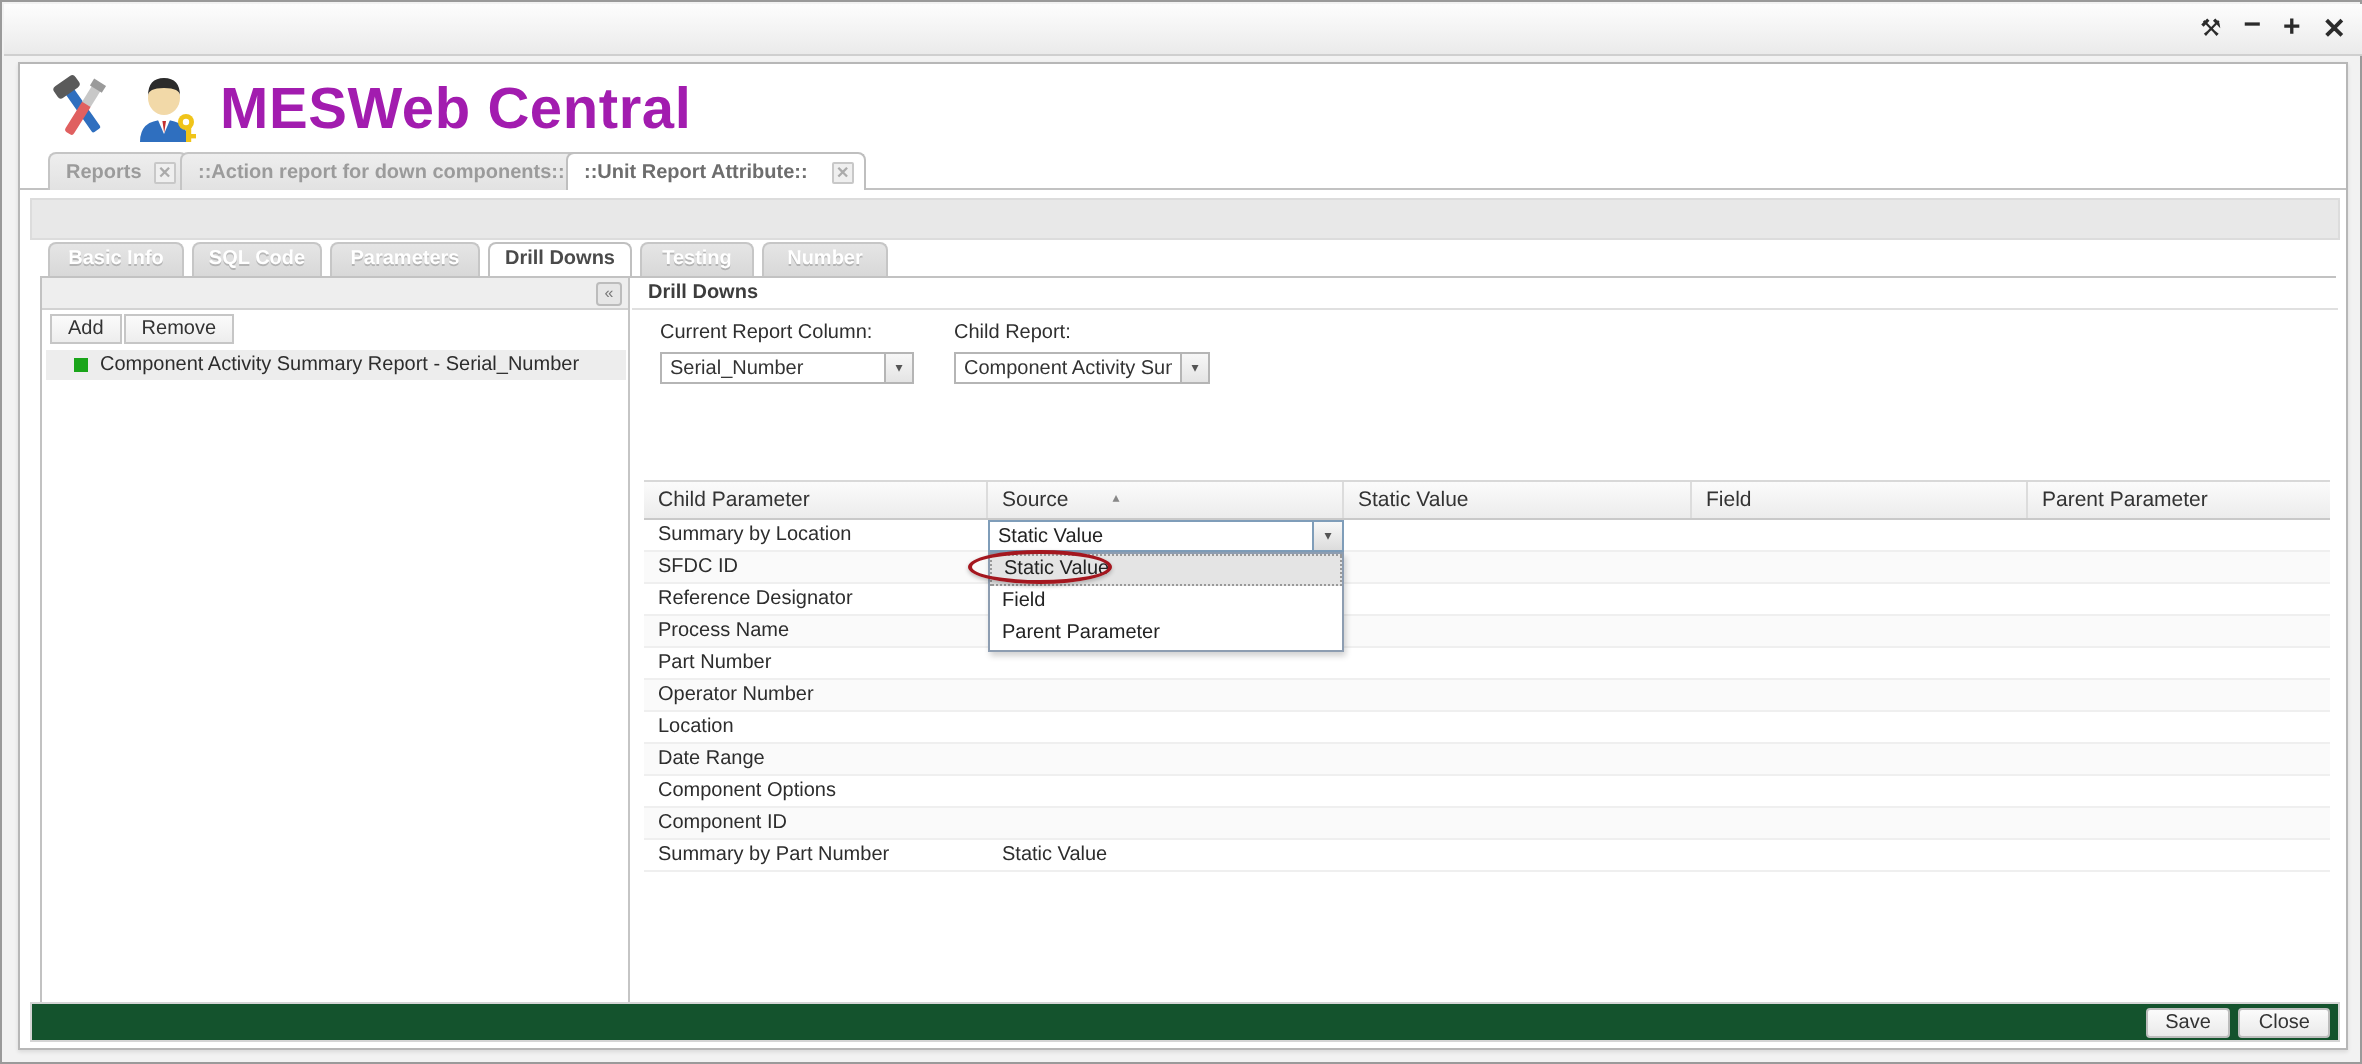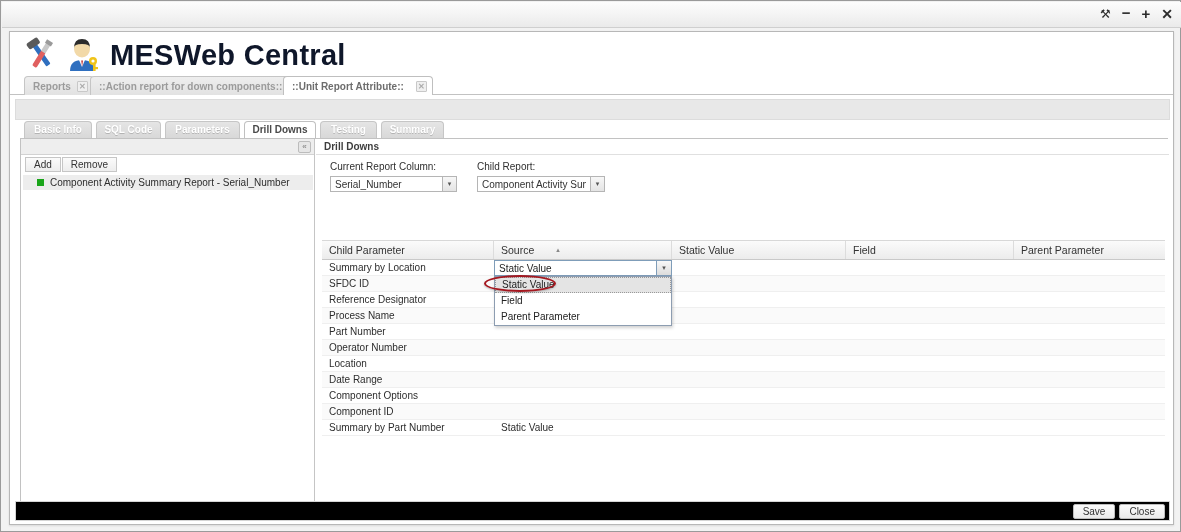--- a/index.html
+++ b/index.html
@@ -46,21 +46,21 @@
     background: #ffffff;
   }
   .logo-tools {
     position: absolute; left: 12px; top: 5px; width: 40px; height: 36px;
   }
   .logo-user {
     position: absolute; left: 56px; top: 5px; width: 36px; height: 36px;
   }
   .brand-title {
     position: absolute; left: 100px; top: 2px;
-    font-size: 29px; font-weight: bold; color: #0f172a;
+    font-size: 29px; font-weight: bold; color: #a21caf;
     letter-spacing: 0.3px; line-height: 42px;
     text-shadow: 0 1px 0 #fff;
     white-space: nowrap;
   }
 
   
   .doctabs {
     position: absolute; left: 0; top: 44px; width: 100%; height: 19px;
     border-bottom: 1px solid #c2c2c2;
   }
@@ -258,21 +258,21 @@
     width: 72px; height: 17px;
     border: 2.5px solid #a4171f;
     border-radius: 50%;
     z-index: 40; pointer-events: none;
     box-shadow: 0 1px 2px rgba(0,0,0,0.25);
   }
 
   
   .footer {
     position: absolute; left: 5px; bottom: 3px; width: 1155px; height: 20px;
-    background: #000000; border: 1px solid #d5d5d5;
+    background: #14532d; border: 1px solid #d5d5d5;
   }
   .footer-btns {
     position: absolute; right: 4px; top: 2px; display: flex; gap: 4px;
   }
   .fbtn {
     height: 15px; padding: 0 9px;
     background: linear-gradient(to bottom,#fbfbfb,#eaeaea);
     border: 1px solid #bdbdbd; border-radius: 2px;
     font-size: 10px; color: #333; line-height: 13px;
   }
@@ -346,21 +346,21 @@
       <div class="stab" style="left:145px;width:75px;">
         <span>Parameters</span>
       </div>
       <div class="stab active" style="left:224px;width:72px;">
         <span>Drill Downs</span>
       </div>
       <div class="stab" style="left:300px;width:57px;text-align:center;">
         <span>Testing</span>
       </div>
       <div class="stab" style="left:361px;width:63px;">
-        <span>Summary</span>
+        <span>Number</span>
       </div>
     </div>
 
     <div class="content">
 
       <div class="left-pane">
         <div class="left-header">
           <div class="collapse-btn">«</div>
         </div>
         <div class="toolbtns">

